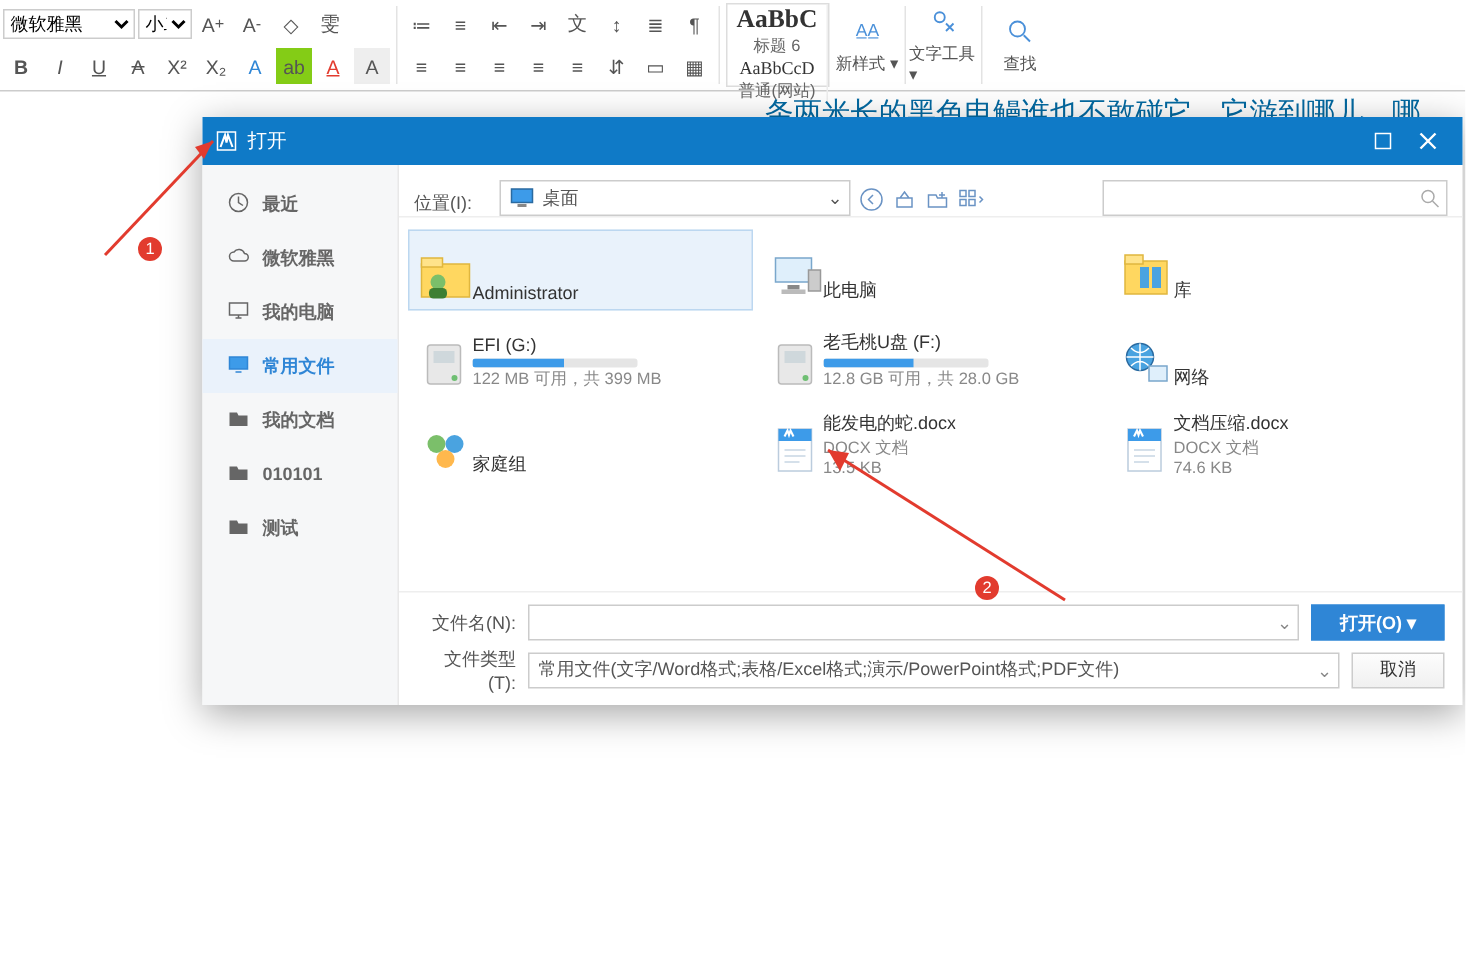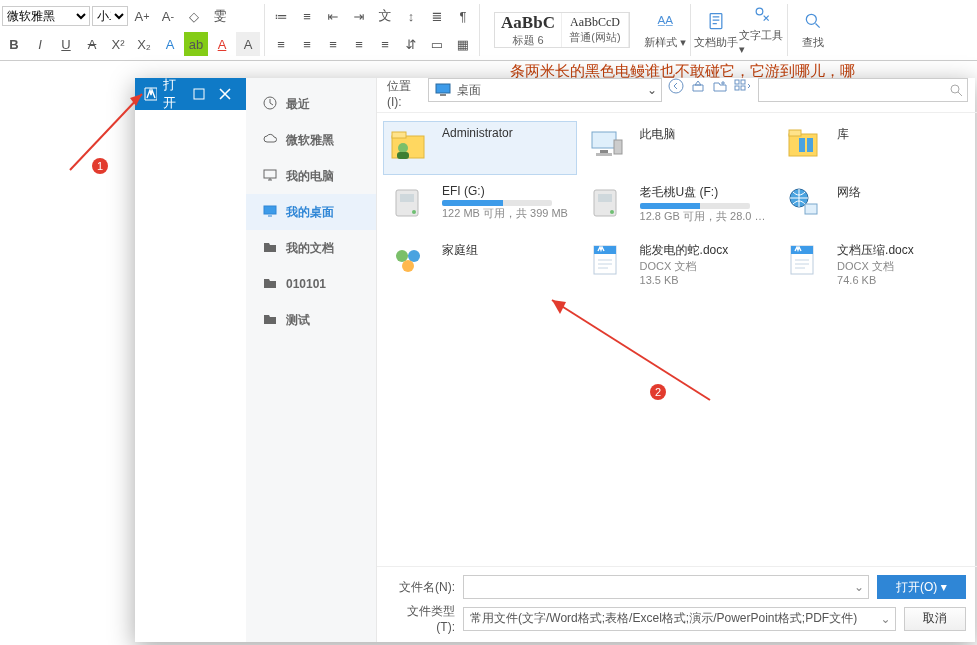--- a/index.html
+++ b/index.html
@@ -7,63 +7,63 @@
 
 
 .ribbon{height:60px;border-bottom:1px solid #ccc;display:flex;align-items:stretch;background:#fff;}
 .rb-col{display:flex;flex-direction:column;justify-content:space-around;padding:2px 2px;}
 .rb-row{display:flex;align-items:center;gap:2px;}
 .rb-sel{height:20px;border:1px solid #ccc;font-size:12px;background:#fff;}
 .rb-sel.font{width:88px;}
 .rb-sel.size{width:36px;}
 .rb-btn{width:22px;height:22px;display:flex;align-items:center;justify-content:center;color:#555;font-size:13px;border:1px solid transparent;}
 .rb-sep{width:1px;background:#e3e3e3;margin:4px 2px;}
-.styles-box{display:flex;align-items:stretch;border:1px solid #ddd;margin:12px;}
+.styles-box{display:flex;align-items:stretch;border:1px solid #ddd;margin:2px;flex-direction:column;}
 .style-item{width:66px;display:flex;flex-direction:column;align-items:center;justify-content:center;border-right:1px solid #eee;font-size:11px;color:#666;}
 .style-item .prev{font-family:"Times New Roman";color:#333;}
 .big-btn{width:46px;display:flex;flex-direction:column;align-items:center;justify-content:center;color:#555;font-size:11px;gap:4px;}
 .big-btn svg{width:20px;height:20px;}
 
 
-.doc-peek{position:absolute;left:510px;top:62px;right:8px;font-size:15px;color:#c2410c;white-space:nowrap;overflow:hidden;}
-
-
-.dlg{position:absolute;left:135px;top:78px;width:840px;height:564px;background:#fff;box-shadow:0 6px 24px rgba(0,0,0,.35);display:flex;flex-direction:row;}
+.doc-peek{position:absolute;left:510px;top:62px;right:8px;font-size:19px;color:#0369a1;white-space:nowrap;overflow:hidden;}
+
+
+.dlg{position:absolute;left:135px;top:78px;width:840px;height:392px;background:#fff;box-shadow:0 6px 24px rgba(0,0,0,.35);display:flex;flex-direction:column;}
 .dlg-title{height:32px;background:#0f7ac7;color:#fff;display:flex;align-items:center;padding:0 8px;}
 .dlg-title .ttl{margin-left:6px;font-size:13px;}
 .dlg-title .spacer{flex:1;}
 .dlg-title .win-btn{width:30px;height:32px;display:flex;align-items:center;justify-content:center;color:#fff;}
 .dlg-body{flex:1;display:flex;min-height:0;}
 .dlg-side{width:130px;background:#f6f7f8;border-right:1px solid #e8e8e8;padding-top:8px;}
 .side-item{height:36px;display:flex;align-items:center;padding-left:16px;color:#666;gap:8px;font-size:12px;font-weight:bold;}
 .side-item.active{background:#eaf2fb;color:#2f86d6;}
 .side-item svg{width:16px;height:16px;}
 .dlg-main{flex:1;display:flex;flex-direction:column;min-width:0;}
-.loc-bar{height:34px;border-bottom:1px solid #eee;display:flex;align-items:flex-start;padding:0 10px;gap:6px;color:#555;}
-.loc-sel{flex:0 0 220px;height:22px;border:1px solid #ccc;display:flex;align-items:center;padding:0 6px;gap:6px;position:relative;font-size:12px;}
+.loc-bar{height:34px;border-bottom:1px solid #eee;display:flex;align-items:flex-end;padding:0 10px;gap:6px;color:#555;}
+.loc-sel{flex:0 0 220px;height:22px;border:1px solid #ccc;display:flex;align-items:center;padding:0 6px;gap:6px;position:relative;font-size:12px;margin-left:12px;}
 .loc-sel .dd{position:absolute;right:4px;}
 .loc-icons{display:flex;gap:6px;align-items:center;color:#6a93c4;}
 .loc-search{margin-left:auto;width:220px;height:22px;border:1px solid #ccc;display:flex;align-items:center;padding:0 4px;color:#888;}
 .loc-search input{border:0;outline:0;flex:1;font-size:12px;}
 .files{flex:1;overflow:auto;padding:8px 6px;display:grid;grid-template-columns:repeat(3,1fr);grid-auto-rows:54px;gap:4px 4px;align-content:start;}
-.file{display:flex;align-items:flex-start;gap:16px;padding:4px 6px;border:1px solid transparent;min-width:0;}
+.file{display:flex;align-items:flex-end;gap:0;padding:4px 6px;border:1px solid transparent;min-width:0;}
 .file.sel{background:#e9f2fb;border-color:#bcd7f0;}
 .file .ico{width:36px;height:36px;flex:0 0 36px;display:flex;align-items:center;justify-content:center;}
 .file .meta{display:flex;flex-direction:column;min-width:0;}
 .file .name{font-size:12px;color:#333;white-space:nowrap;overflow:hidden;text-overflow:ellipsis;}
 .file .sub{font-size:11px;color:#888;white-space:nowrap;overflow:hidden;text-overflow:ellipsis;}
 .bar{height:6px;width:110px;background:#e5e5e5;border-radius:2px;overflow:hidden;margin-top:2px;}
 .bar>i{display:block;height:100%;background:#3d9be9;}
 .dlg-foot{border-top:1px solid #eee;padding:8px 12px;display:flex;flex-direction:column;gap:4px;}
 .frow{display:flex;align-items:center;gap:8px;}
 .frow label{width:66px;text-align:right;color:#555;font-size:12px;}
 .frow .combo{flex:1;height:22px;border:1px solid #ccc;display:flex;align-items:center;padding:0 6px;font-size:12px;color:#555;position:relative;}
 .frow .combo .dd{position:absolute;right:4px;color:#888;}
 .btn{height:24px;padding:0 18px;border:1px solid #ccc;background:linear-gradient(#fdfdfd,#f0f0f0);font-size:12px;color:#333;display:flex;align-items:center;}
-.btn.primary{background:#2f86d6;border-color:#2f86d6;color:#fff;}
+.btn.primary{background:#2f86d6;border-color:#2f86d6;color:#fff;font-weight:bold;}
 
 
 .anno{position:absolute;pointer-events:none;}
 .badge{width:16px;height:16px;border-radius:50%;background:#e23b2e;color:#fff;font-size:11px;display:flex;align-items:center;justify-content:center;position:absolute;}
 svg.arrow{position:absolute;overflow:visible;}
 svg.arrow line{stroke:#e23b2e;stroke-width:2;}
 svg.arrow polygon{fill:#e23b2e;}
 </style>
 </head>
 <body>
@@ -127,27 +127,20 @@
           <span>普通(网站)</span>
         </div>
     </div>
     <div class="big-btn">
         <svg viewBox="0 0 24 24">
           <text x="3" y="16" font-size="14" fill="#4a90d9">A̲A̲</text>
         </svg>
         <span>新样式 ▾</span>
       </div>
     <div class="rb-sep"></div>
-    <div class="big-btn">
-        <svg viewBox="0 0 24 24" fill="none" stroke="#4a90d9" stroke-width="1.5">
-          <rect x="5" y="3" width="14" height="18" rx="1"></rect>
-          <path d="M8 7h8M8 11h8M8 15h5"></path>
-        </svg>
-        <span>文档助手</span>
-      </div>
     <div class="big-btn">
         <svg viewBox="0 0 24 24" fill="none" stroke="#4a90d9" stroke-width="1.5">
           <circle cx="9" cy="9" r="4"></circle>
           <path d="M14 14l6 6M20 14l-6 6"></path>
         </svg>
         <span>文字工具 ▾</span>
       </div>
     <div class="rb-sep"></div>
     <div class="big-btn">
         <svg viewBox="0 0 24 24" fill="none" stroke="#4a90d9" stroke-width="1.5">
@@ -199,21 +192,21 @@
                 <rect x="2" y="3" width="12" height="8"></rect>
                 <path d="M6 13h4M8 11v2"></path>
               </svg></span>
             <span>我的电脑</span>
           </div>
           <div class="side-item active">
             <span><svg viewBox="0 0 16 16" fill="none" stroke="currentColor">
                 <rect x="2" y="3" width="12" height="8" fill="#3d9be9" stroke="#2f86d6"></rect>
                 <path d="M6 13h4" stroke="#2f86d6"></path>
               </svg></span>
-            <span>我的桌面</span>
+            <span>常用文件</span>
           </div>
           <div class="side-item">
             <span><svg viewBox="0 0 16 16" fill="currentColor">
                 <path d="M2 4h5l1 2h6v7H2z"></path>
               </svg></span>
             <span>我的文档</span>
           </div>
           <div class="side-item">
             <span><svg viewBox="0 0 16 16" fill="currentColor">
                 <path d="M2 4h5l1 2h6v7H2z"></path>

